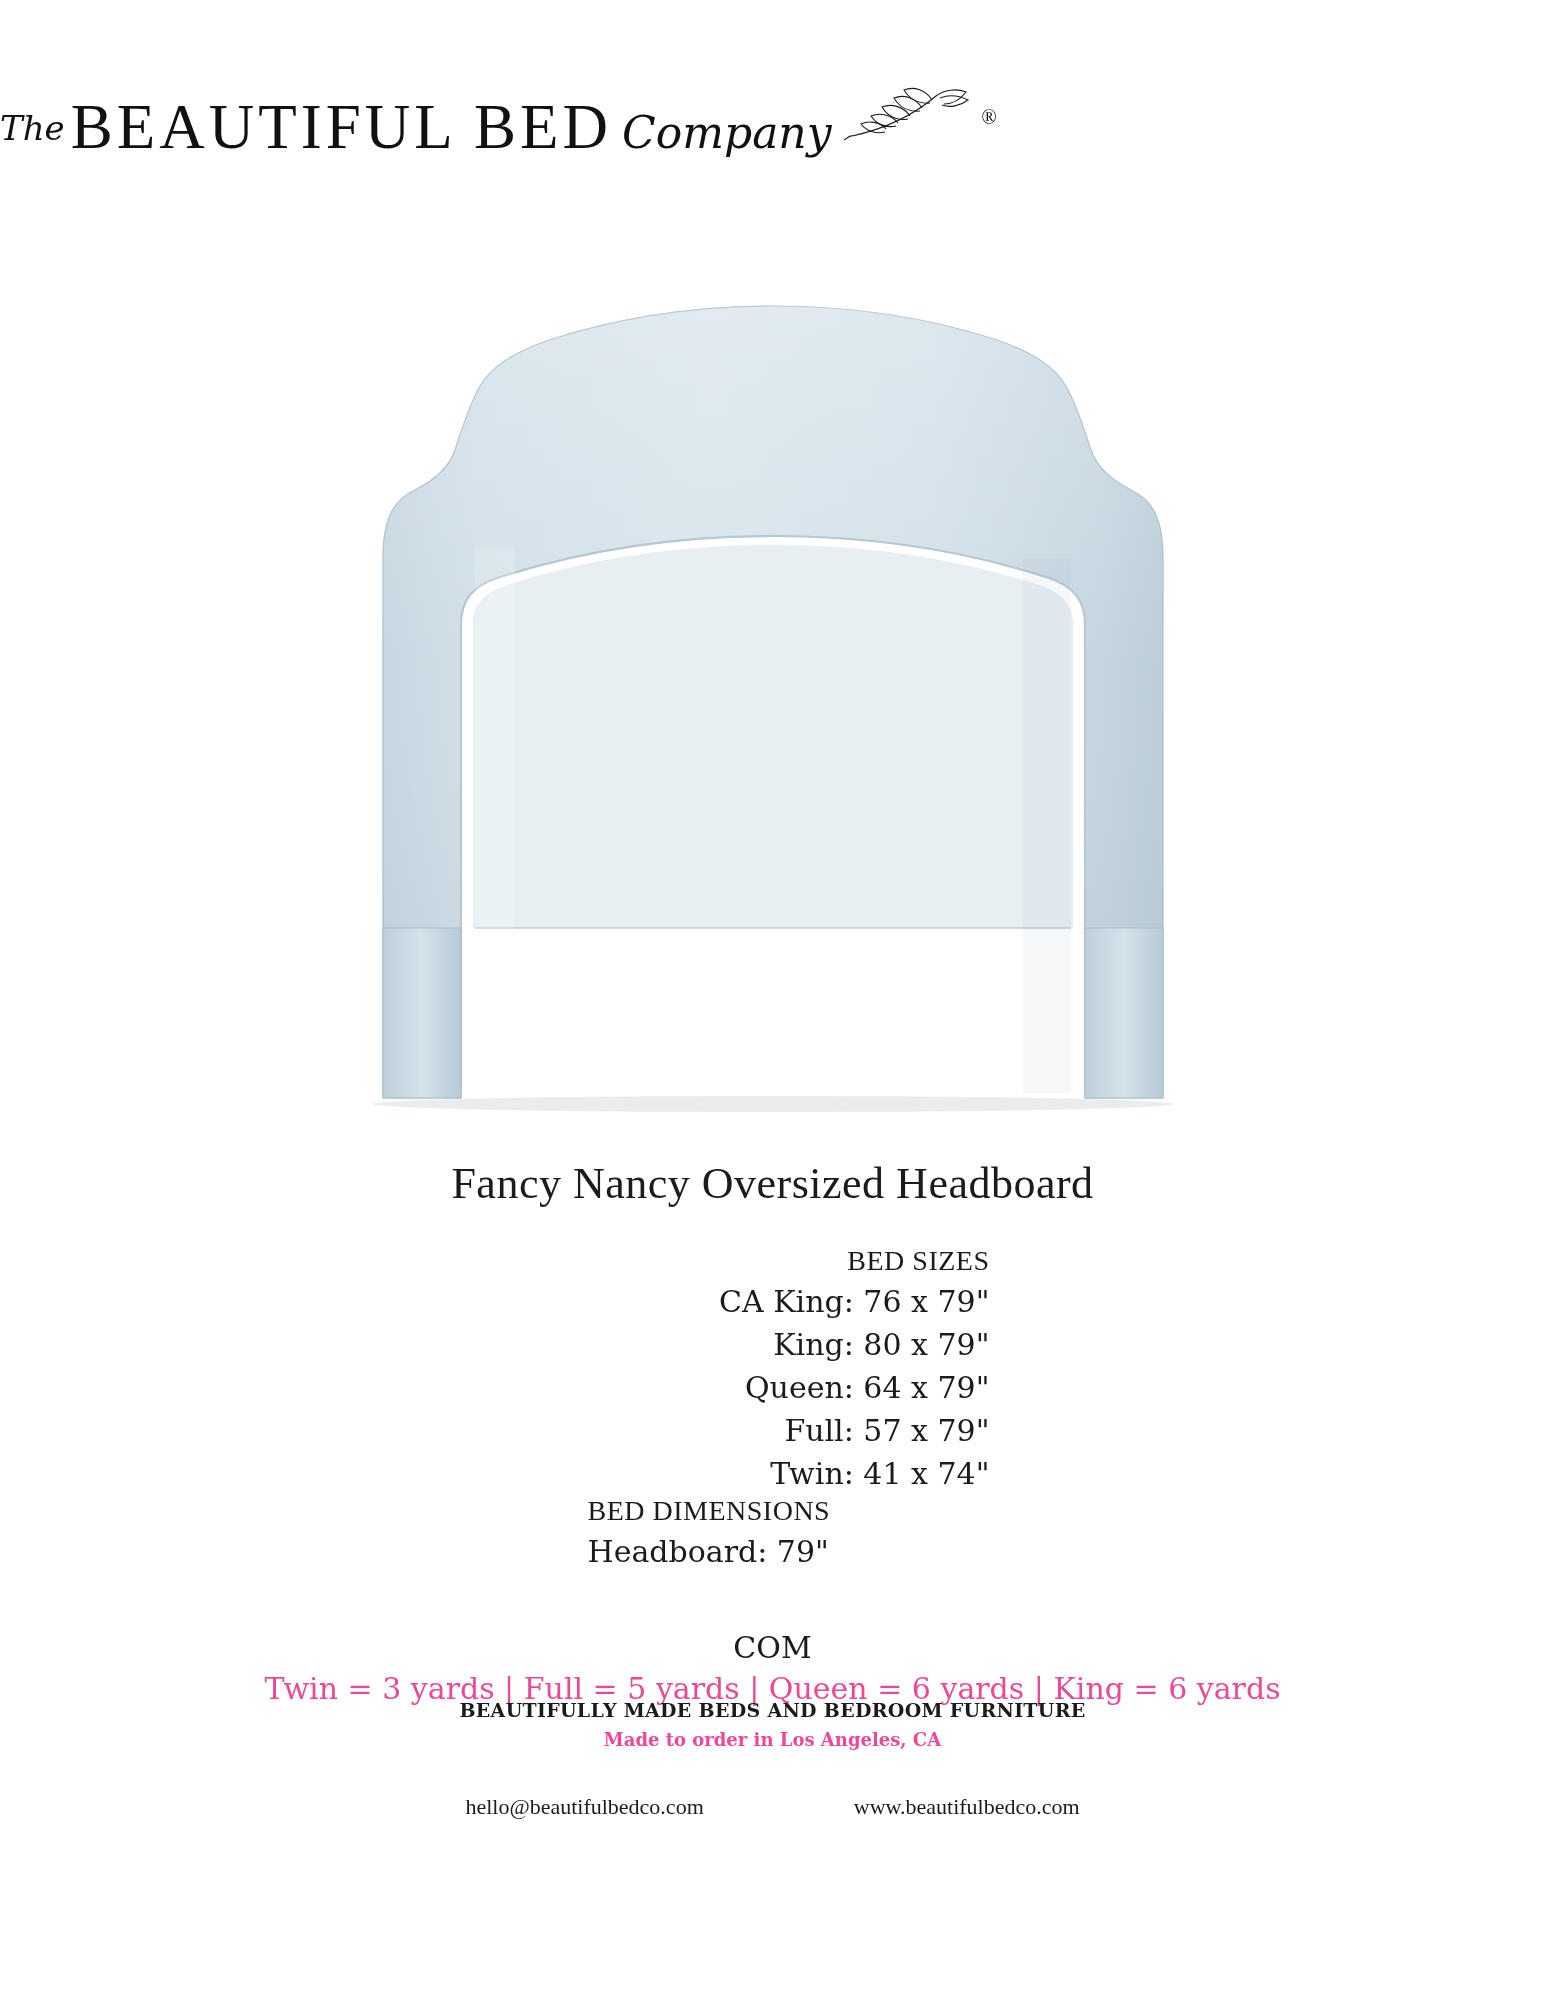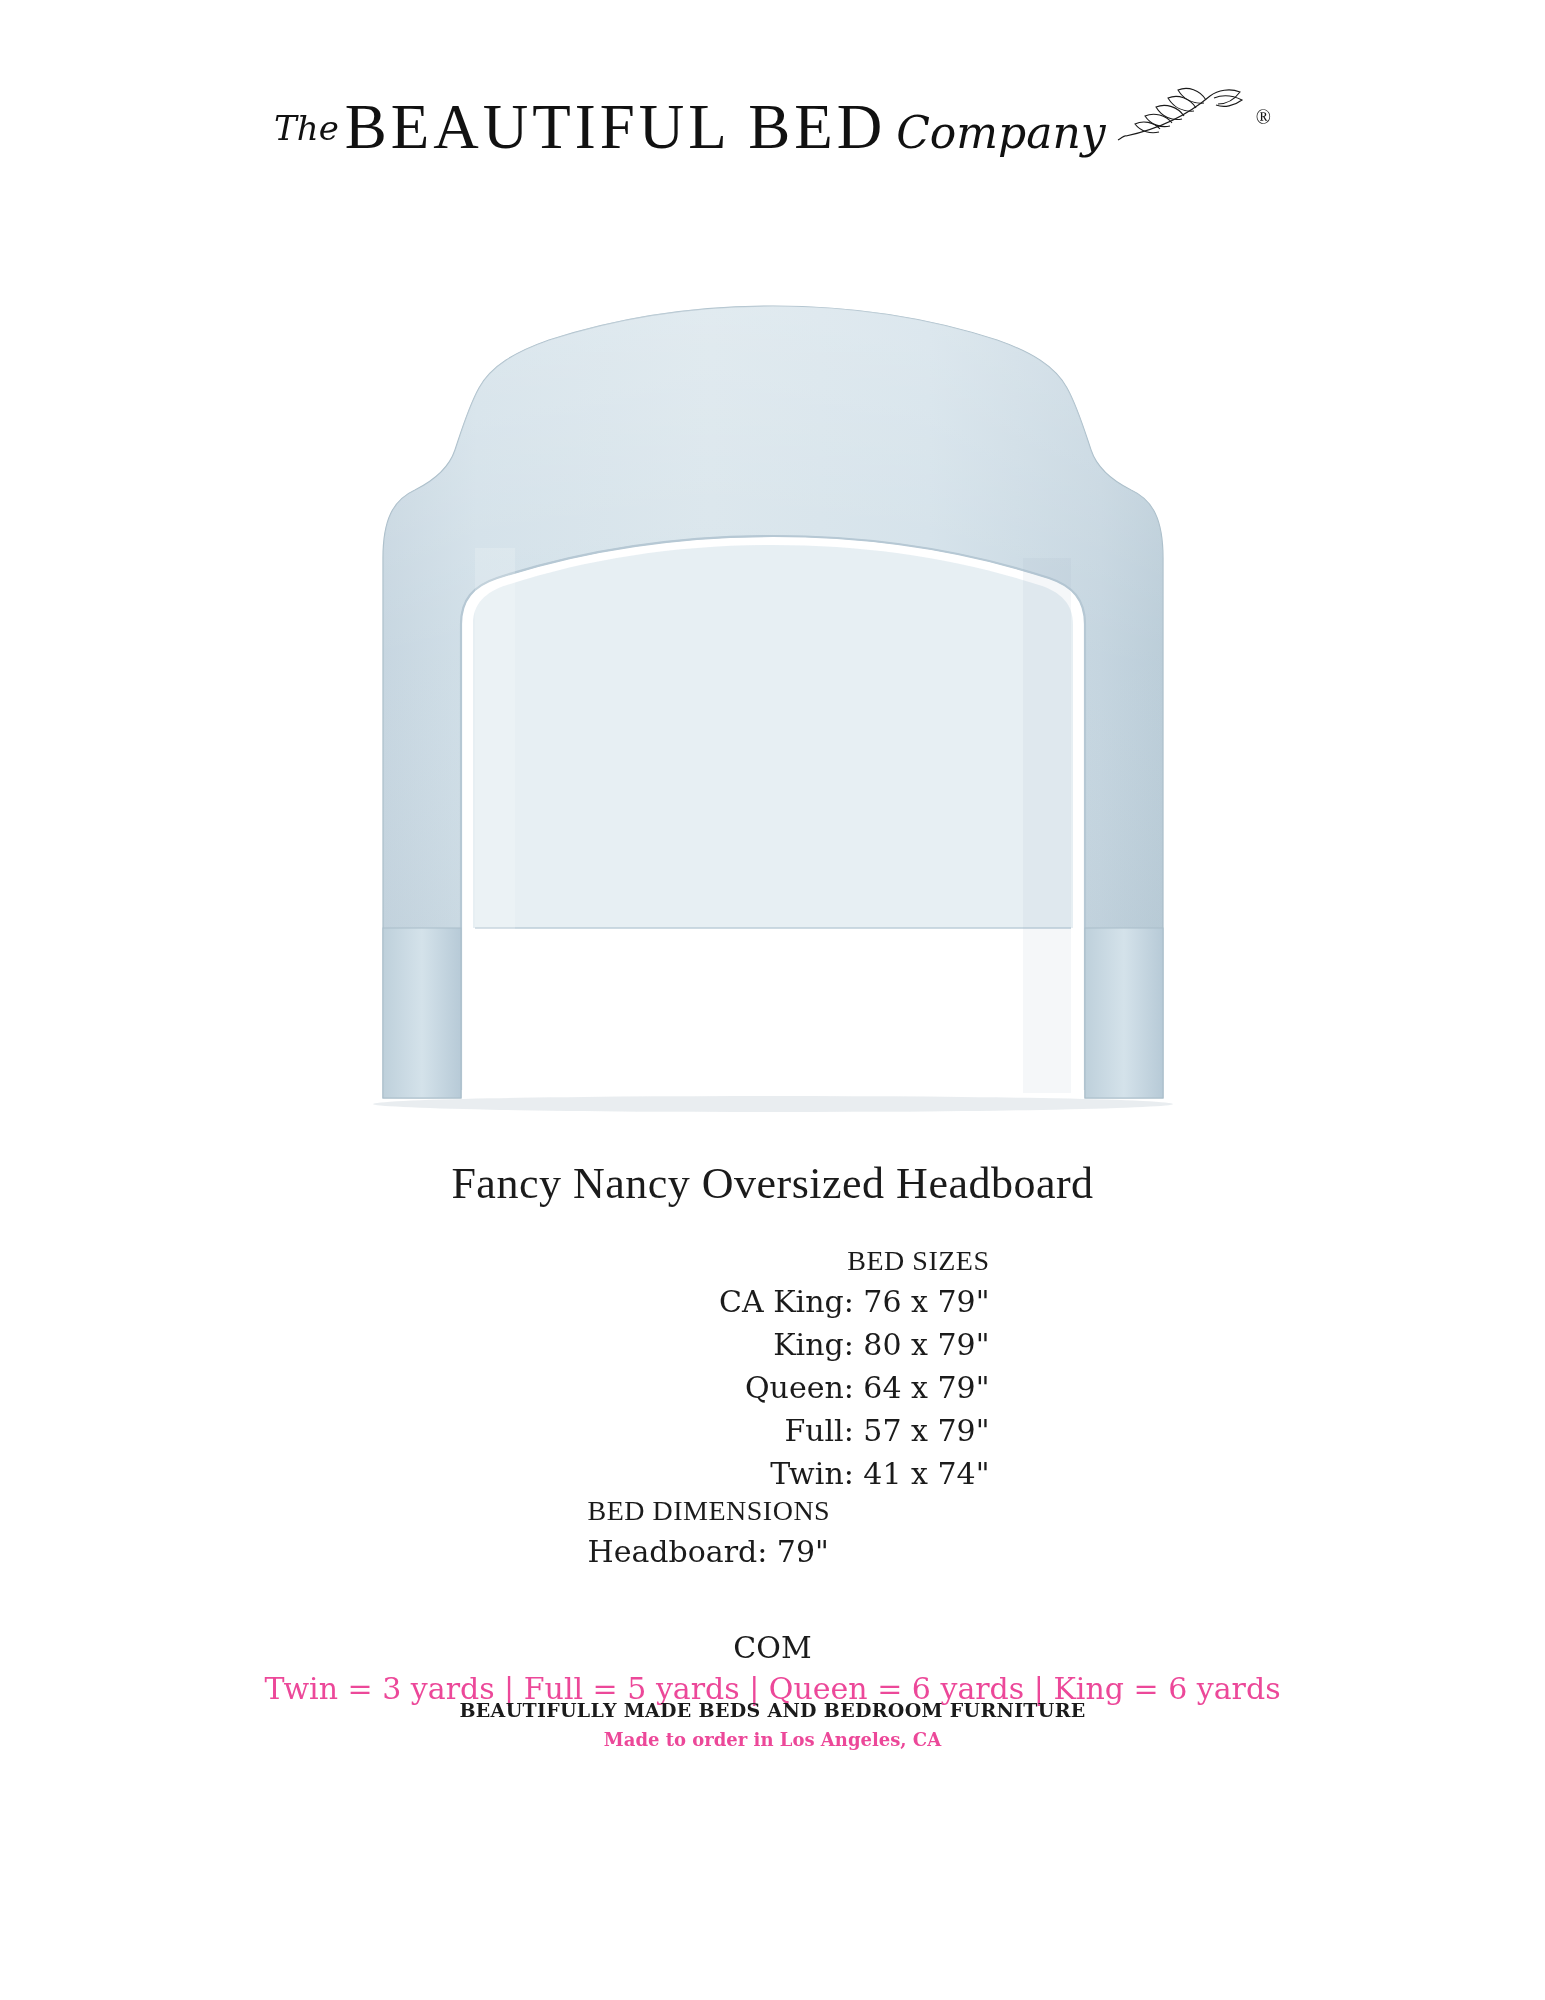--- a/index.html
+++ b/index.html
@@ -15,21 +15,21 @@
     color: #1a1a1a;
     overflow: hidden;
   }
 
   
   .logo-block {
     position: absolute;
     top: 78px;
     left: 0;
     width: 100%;
-    text-align: center;
+    text-align: left;
     white-space: nowrap;
   }
   .logo-the {
     font-family: "DejaVu Serif", serif;
     font-style: italic;
     font-size: 34px;
     letter-spacing: 0px;
     vertical-align: 14px;
     margin-right: 6px;
     color: #111;
@@ -309,13 +309,17 @@
 </div>
 
 <div class="com-block">
   <div class="com-title">COM</div>
   <div class="com-line">Twin = 3 yards | Full = 5 yards | Queen = 6 yards | King = 6 yards</div>
 </div>
 
 <div class="footer">
   <div class="footer-tagline">BEAUTIFULLY MADE BEDS AND BEDROOM FURNITURE</div>
   <div class="footer-made">Made to order in Los Angeles, CA</div>
+  <div class="footer-contact">
+    <span>hello@beautifulbedco.com</span>
+    <span>www.beautifulbedco.com</span>
+  </div>
 </div>
 
 </body></html>

